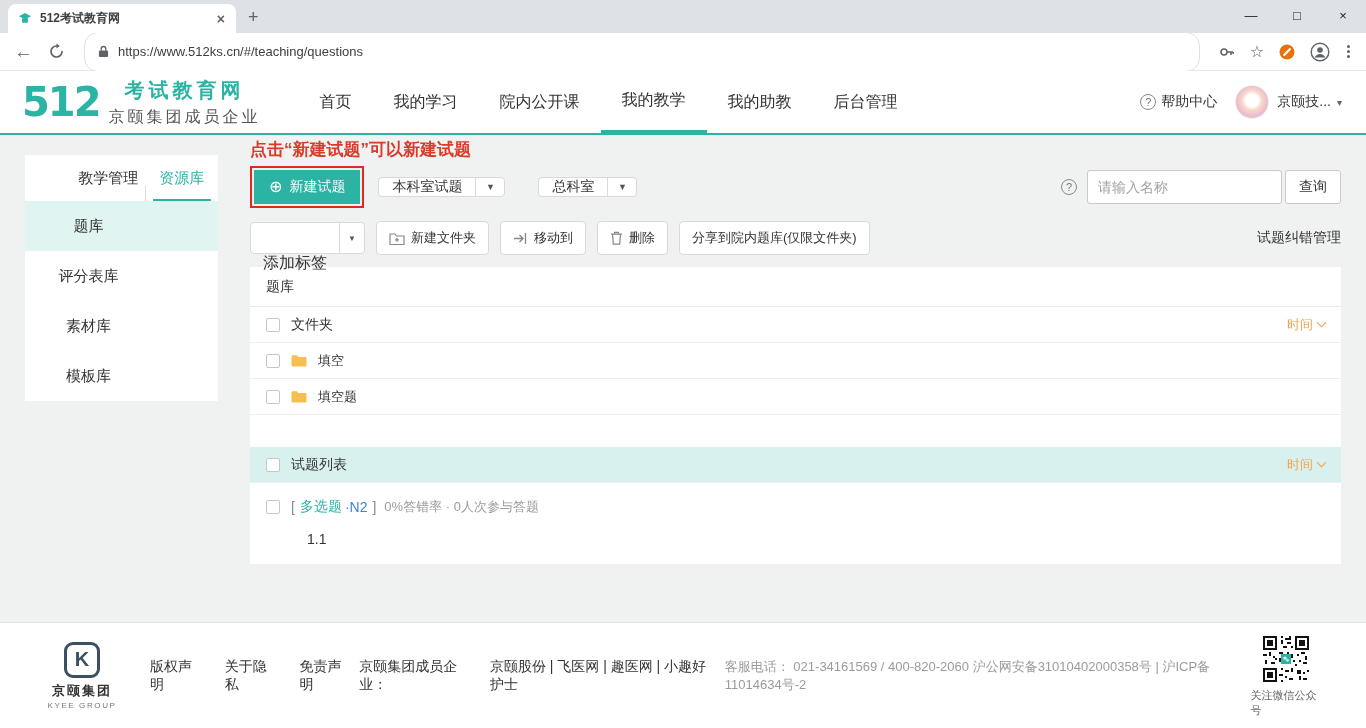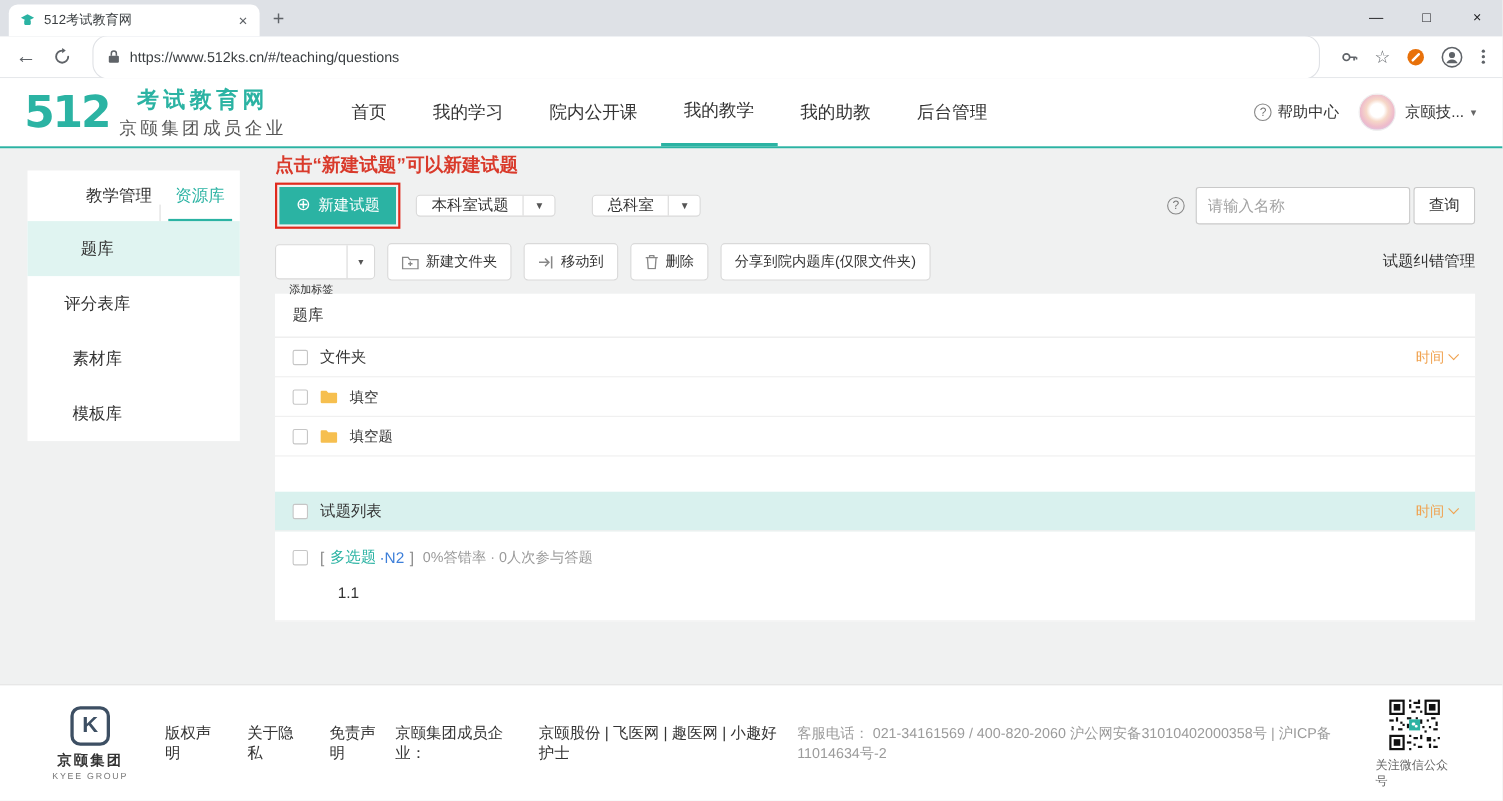--- a/index.html
+++ b/index.html
@@ -2,21 +2,21 @@
 <html><head>
 <meta charset="utf-8">
 <style>
   * { box-sizing: border-box; margin: 0; padding: 0; }
   html,body { width:1366px; height:728px; overflow:hidden; }
   body { font-family:"Liberation Sans","DejaVu Sans",sans-serif; background:#f0f1f1; }
   .screen { width:1366px; height:728px; display:flex; flex-direction:column; background:#f0f1f1; }
 
   
   .tabstrip { height:33px; background:#dee1e6; display:flex; align-items:flex-end; position:relative; flex:none; }
-  .tab { width:228px; height:29px; background:#fff; border-radius:8px 8px 0 0; display:flex; align-items:center; gap:8px; padding:0 8px 0 10px; margin-left:8px; }
+  .tab { width:228px; height:29px; background:#fff; border-radius:8px 8px 0 0; display:flex; align-items:center; gap:8px; padding:0 8px 0 10px; margin-left:8px;font-weight:bold; }
   .tab-title { flex:1; font-size:12px; color:#3c4043; white-space:nowrap; overflow:hidden; }
   .tab-close { font-size:14px; color:#5f6368; padding:0 3px; cursor:default; }
   .newtab { font-size:18px; color:#5f6368; margin:0 0 5px 12px; }
   .wincontrols { position:absolute; top:0; right:0; height:30px; display:flex; }
   .wincontrols span { width:46px; display:flex; align-items:center; justify-content:center; font-size:13px; color:#202124; }
   .btoolbar { height:38px; background:#fff; display:flex; align-items:center; padding:0 14px; gap:15px; flex:none; border-bottom:1px solid #e6e8eb; }
   .nav-back { font-size:19px; color:#5f6368; line-height:1; }
   .omnibox { flex:1; height:40px; border:1px solid #dfe1e5; border-radius:14px; display:flex; align-items:center; gap:9px; padding:0 13px; margin:0 4px; background:#fff; }
   .url { font-size:13px; color:#3c4043; }
   .b-right { display:flex; align-items:center; gap:15px; }
@@ -65,21 +65,21 @@
   .bg-label { padding:0 13px; display:flex; align-items:center; font-size:14px; color:#333; }
   .bg-caret { width:29px; border-left:1px solid #d9d9d9; display:flex; align-items:center; justify-content:center; font-size:9px; color:#555; }
   .row1-right { margin-left:auto; display:flex; align-items:center; }
   .q-circle { margin-right:10px; }
   .search-input { width:195px; height:34px; border:1px solid #c9c9c9; border-radius:3px; padding:0 10px; font-size:14px; color:#333; font-family:inherit; outline:none; background:#fff; }
   .search-input::placeholder { color:#a3a3a3; }
   .btn-query { height:34px; margin-left:3px; padding:0 13px; background:#fff; border:1px solid #c9c9c9; border-radius:3px; font-size:14px; color:#333; font-family:inherit; }
 
   .row2 { margin-top:13px; display:flex; align-items:center; gap:11px; }
   .tgroup { display:flex; height:32px; background:#fff; border:1px solid #d9d9d9; border-radius:4px; }
-  .tgroup .bg-label { padding:4px 12px; font-size:10px;margin-top:36px; }
+  .tgroup .bg-label { padding:4px 12px; font-size:16px;margin-top:36px; }
   .tgroup .bg-caret { width:25px; font-size:8px; }
   .tbtn { height:32px; background:#fff; border:1px solid #d9d9d9; border-radius:4px; display:flex; align-items:center; gap:6px; padding:16px 12px; font-size:13px; color:#333; font-family:inherit; }
   .err-link { margin-left:auto; font-size:14px; color:#333; }
 
   .table { margin-top:12px; background:#fff; }
   .t-title { height:40px; display:flex; align-items:center; padding:0 16px; font-size:14px; color:#333; border-bottom:1px solid #e9e9e9; }
   .t-row { height:36px; display:flex; align-items:center; padding:0 16px; gap:11px; border-bottom:1px solid #efefef; font-size:14px; color:#333; }
   .t-row.folder-row { font-size:13px; }
   .t-row.hl-row { background:#d9f1ee;margin-top:32px; }
   .checkbox { width:14px; height:14px; border:1px solid #c6c6c6; border-radius:2px; background:#fff; flex:none; }

